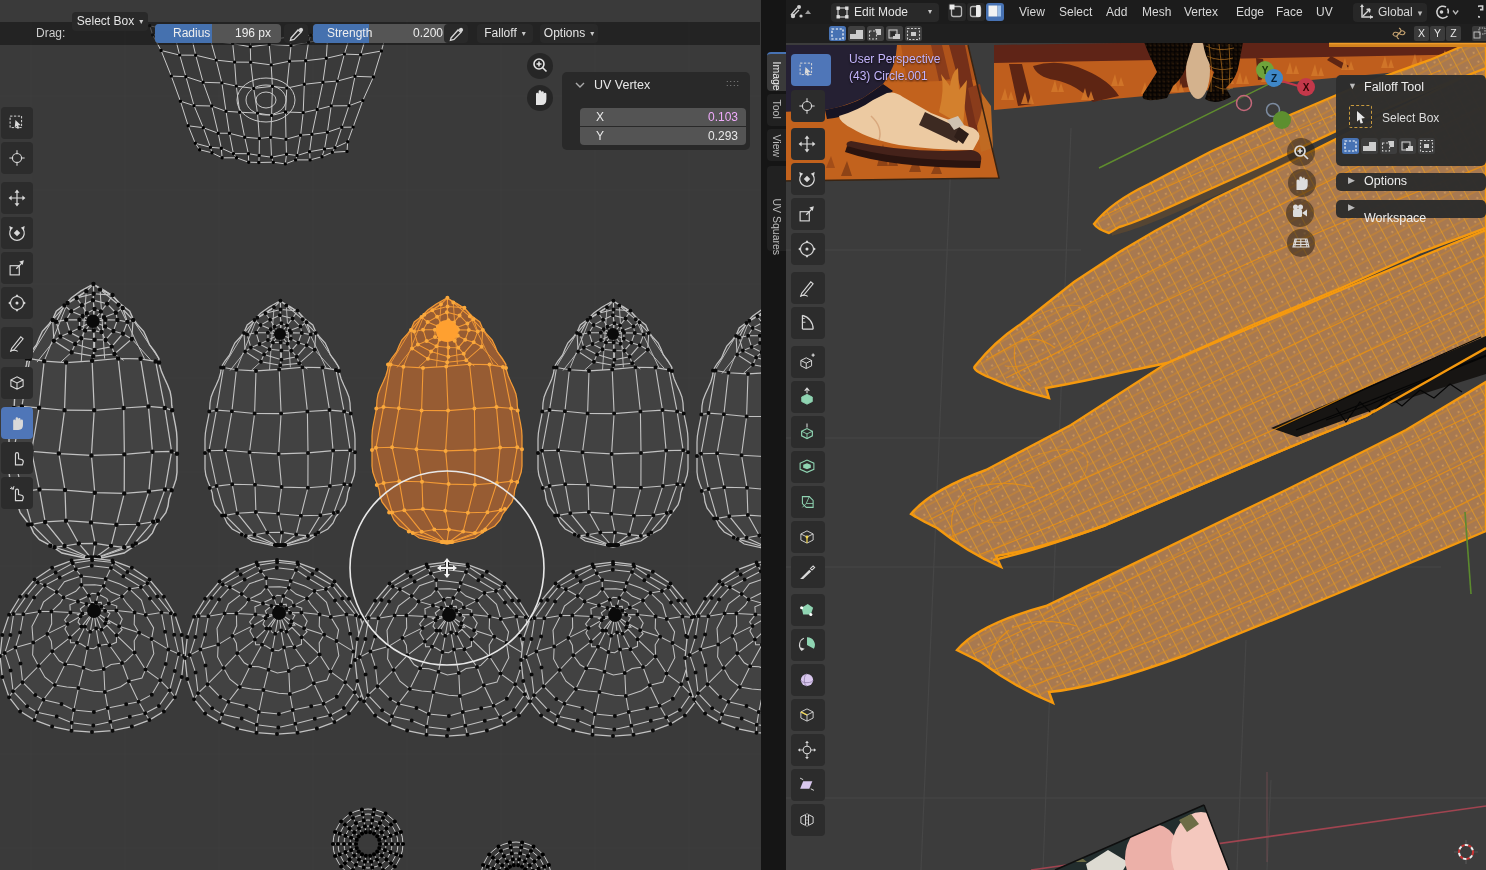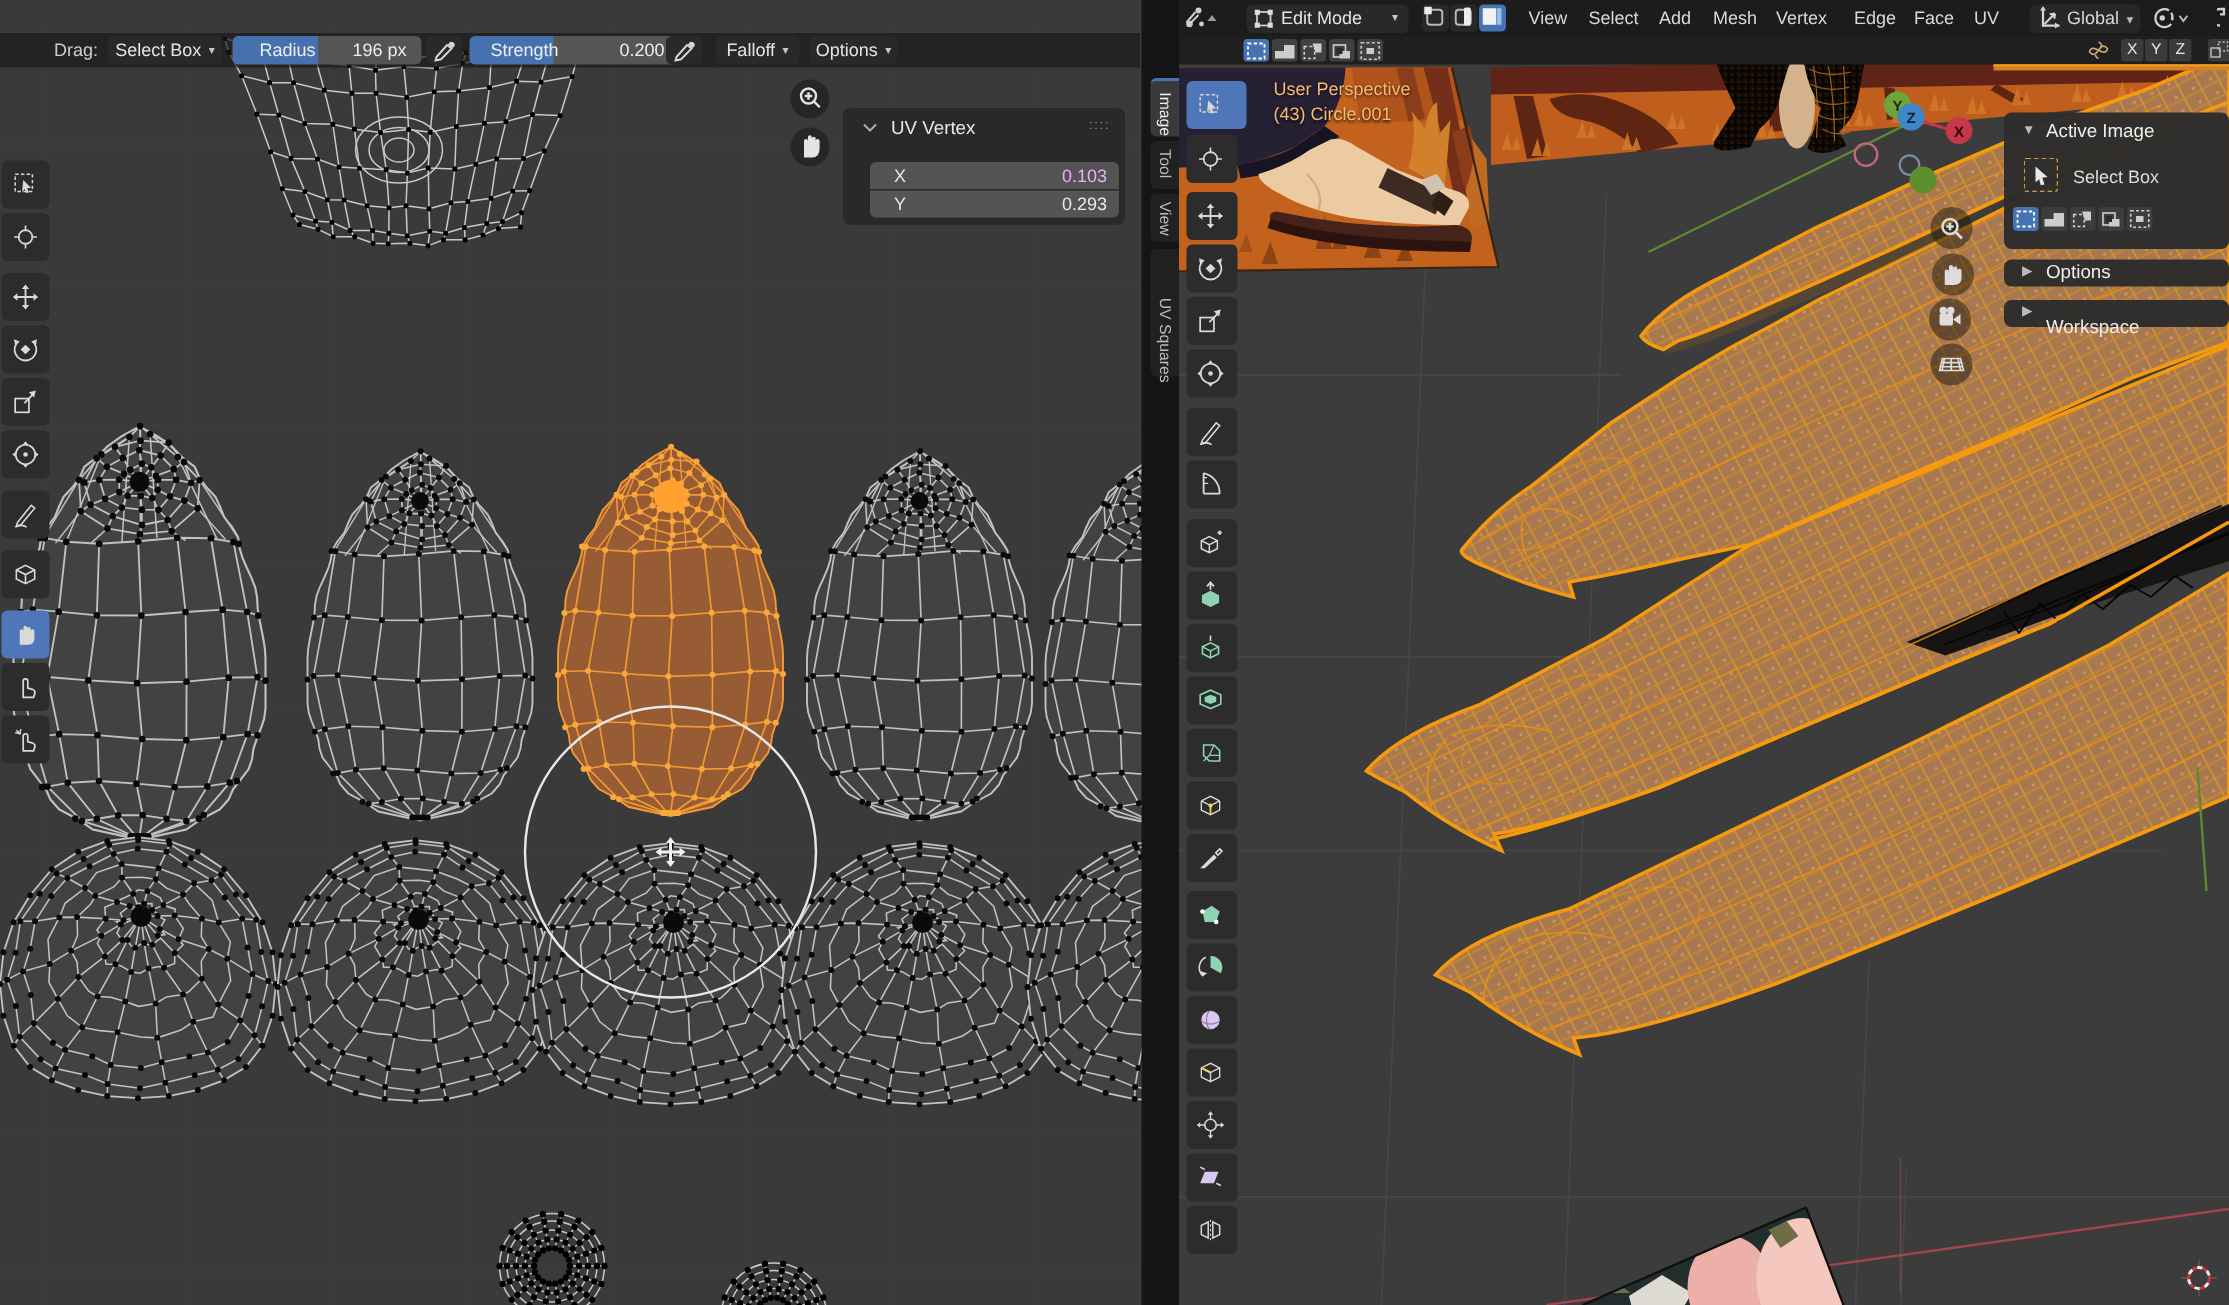--- a/index.html
+++ b/index.html
@@ -19,21 +19,21 @@
 .tabs{left:761px;top:0;width:25px;height:870px;background:#151515;z-index:5;}
 .vtab{position:absolute;left:6px;width:19px;background:#212121;color:#bdbdbd;font-size:10.5px;border-radius:4px 0 0 4px;}
 .vtab span{display:block;transform:rotate(90deg);white-space:nowrap;}
 .vtab.on{background:#3a3a3a;color:#efefef;}
 #v3d{left:781px;top:0;width:705px;height:870px;background:#3c3c3c;overflow:hidden;}
 #v3dhdr{left:0;top:0;width:705px;height:24px;background:#1c1c1c;}
 .menu{color:#d8d8d8;font-size:12px;line-height:24px;position:absolute;top:0;}
 .panel{position:absolute;background:rgba(44,44,44,0.97);border-radius:5px;color:#e8e8e8;font-size:12px;margin-top:28px;}
 .ph{font-size:12.5px;color:#eee;}
 svg{display:block;}
-.ovtext{color:#fdba74;font-size:12px;text-shadow:0 1px 2px rgba(0,0,0,0.8);}
+.ovtext{color:#c4b5fd;font-size:12px;text-shadow:0 1px 2px rgba(0,0,0,0.8);}
 </style></head>
 <body>
 <div id="uv" class="abs">
  <svg class="abs" style="left:0;top:0" width="781" height="870" viewBox="0 0 781 870">
   <defs>
    <g id="eggG">
           <path d="M0.0,-123.0 L10.8,-117.0 L19.2,-111.0 L24.9,-105.0 L32.8,-99.0 L35.4,-93.0 L39.6,-87.0 L45.2,-81.0 L48.0,-75.0 L50.4,-69.0 L55.1,-63.0 L58.7,-57.0 L59.4,-51.0 L61.2,-45.0 L63.8,-39.0 L66.6,-33.0 L68.9,-27.0 L70.0,-21.0 L70.3,-15.0 L71.2,-9.0 L72.4,-3.0 L73.6,3.0 L74.6,9.0 L75.0,15.0 L75.0,21.0 L75.0,27.0 L75.0,33.0 L75.0,39.0 L75.0,45.0 L74.2,51.0 L72.2,57.0 L69.8,63.0 L67.8,69.0 L67.0,75.0 L65.0,81.0 L60.4,87.0 L55.7,93.0 L53.1,99.0 L47.8,105.0 L36.5,111.0 L27.8,117.0 L0.0,123.0 L-0.0,123.0 L-27.8,117.0 L-36.5,111.0 L-47.8,105.0 L-53.1,99.0 L-55.7,93.0 L-60.4,87.0 L-65.0,81.0 L-67.0,75.0 L-67.8,69.0 L-69.8,63.0 L-72.2,57.0 L-74.2,51.0 L-75.0,45.0 L-75.0,39.0 L-75.0,33.0 L-75.0,27.0 L-75.0,21.0 L-75.0,15.0 L-74.6,9.0 L-73.6,3.0 L-72.4,-3.0 L-71.2,-9.0 L-70.3,-15.0 L-70.0,-21.0 L-68.9,-27.0 L-66.6,-33.0 L-63.8,-39.0 L-61.2,-45.0 L-59.4,-51.0 L-58.7,-57.0 L-55.1,-63.0 L-50.4,-69.0 L-48.0,-75.0 L-45.2,-81.0 L-39.6,-87.0 L-35.4,-93.0 L-32.8,-99.0 L-24.9,-105.0 L-19.2,-111.0 L-10.8,-117.0 L-0.0,-123.0 Z" fill="#424242" stroke="none"></path>
           <path d="M0.0,-123.0 L10.8,-117.0 L19.2,-111.0 L24.9,-105.0 L32.8,-99.0 L35.4,-93.0 L39.6,-87.0 L45.2,-81.0 L48.0,-75.0 L50.4,-69.0 L55.1,-63.0 L58.7,-57.0 L59.4,-51.0 L61.2,-45.0 L63.8,-39.0 L66.6,-33.0 L68.9,-27.0 L70.0,-21.0 L70.3,-15.0 L71.2,-9.0 L72.4,-3.0 L73.6,3.0 L74.6,9.0 L75.0,15.0 L75.0,21.0 L75.0,27.0 L75.0,33.0 L75.0,39.0 L75.0,45.0 L74.2,51.0 L72.2,57.0 L69.8,63.0 L67.8,69.0 L67.0,75.0 L65.0,81.0 L60.4,87.0 L55.7,93.0 L53.1,99.0 L47.8,105.0 L36.5,111.0 L27.8,117.0 L0.0,123.0 L-0.0,123.0 L-27.8,117.0 L-36.5,111.0 L-47.8,105.0 L-53.1,99.0 L-55.7,93.0 L-60.4,87.0 L-65.0,81.0 L-67.0,75.0 L-67.8,69.0 L-69.8,63.0 L-72.2,57.0 L-74.2,51.0 L-75.0,45.0 L-75.0,39.0 L-75.0,33.0 L-75.0,27.0 L-75.0,21.0 L-75.0,15.0 L-74.6,9.0 L-73.6,3.0 L-72.4,-3.0 L-71.2,-9.0 L-70.3,-15.0 L-70.0,-21.0 L-68.9,-27.0 L-66.6,-33.0 L-63.8,-39.0 L-61.2,-45.0 L-59.4,-51.0 L-58.7,-57.0 L-55.1,-63.0 L-50.4,-69.0 L-48.0,-75.0 L-45.2,-81.0 L-39.6,-87.0 L-35.4,-93.0 L-32.8,-99.0 L-24.9,-105.0 L-19.2,-111.0 L-10.8,-117.0 L-0.0,-123.0 Z" fill="none" stroke="#c2c2c2" stroke-width="1.26"></path>
           <path d="M-59.0,-56.6 L-56.4,-56.5 L-43.6,-54.3 L-24.0,-53.1 L-0.8,-54.6 L22.5,-56.7 L42.5,-56.4 L55.9,-54.1 L59.0,-53.1" fill="none" stroke="#c2c2c2" stroke-width="1.10"></path>
           <path d="M-70.7,-12.4 L-63.5,-13.9 L-48.1,-12.7 L-25.4,-10.5 L1.1,-10.4 L27.4,-12.5 L49.5,-13.9 L64.1,-12.6 L70.7,-10.4" fill="none" stroke="#c2c2c2" stroke-width="1.10"></path>
@@ -264,21 +264,21 @@
         <path d="M12.0,0.0h0 M18.0,0.0h0 M24.0,0.0h0 M30.0,0.0h0 M35.0,0.0h0 M11.3,4.1h0 M16.9,6.2h0 M22.6,8.2h0 M28.2,10.3h0 M32.9,12.0h0 M9.2,7.7h0 M13.8,11.6h0 M18.4,15.4h0 M23.0,19.3h0 M26.8,22.5h0 M6.0,10.4h0 M9.0,15.6h0 M12.0,20.8h0 M15.0,26.0h0 M17.5,30.3h0 M2.1,11.8h0 M3.1,17.7h0 M4.2,23.6h0 M5.2,29.5h0 M6.1,34.5h0 M-2.1,11.8h0 M-3.1,17.7h0 M-4.2,23.6h0 M-5.2,29.5h0 M-6.1,34.5h0 M-6.0,10.4h0 M-9.0,15.6h0 M-12.0,20.8h0 M-15.0,26.0h0 M-17.5,30.3h0 M-9.2,7.7h0 M-13.8,11.6h0 M-18.4,15.4h0 M-23.0,19.3h0 M-26.8,22.5h0 M-11.3,4.1h0 M-16.9,6.2h0 M-22.6,8.2h0 M-28.2,10.3h0 M-32.9,12.0h0 M-12.0,0.0h0 M-18.0,0.0h0 M-24.0,0.0h0 M-30.0,0.0h0 M-35.0,0.0h0 M-11.3,-4.1h0 M-16.9,-6.2h0 M-22.6,-8.2h0 M-28.2,-10.3h0 M-32.9,-12.0h0 M-9.2,-7.7h0 M-13.8,-11.6h0 M-18.4,-15.4h0 M-23.0,-19.3h0 M-26.8,-22.5h0 M-6.0,-10.4h0 M-9.0,-15.6h0 M-12.0,-20.8h0 M-15.0,-26.0h0 M-17.5,-30.3h0 M-2.1,-11.8h0 M-3.1,-17.7h0 M-4.2,-23.6h0 M-5.2,-29.5h0 M-6.1,-34.5h0 M2.1,-11.8h0 M3.1,-17.7h0 M4.2,-23.6h0 M5.2,-29.5h0 M6.1,-34.5h0 M6.0,-10.4h0 M9.0,-15.6h0 M12.0,-20.8h0 M15.0,-26.0h0 M17.5,-30.3h0 M9.2,-7.7h0 M13.8,-11.6h0 M18.4,-15.4h0 M23.0,-19.3h0 M26.8,-22.5h0 M11.3,-4.1h0 M16.9,-6.2h0 M22.6,-8.2h0 M28.2,-10.3h0 M32.9,-12.0h0" fill="none" stroke="#000" stroke-width="4.2" stroke-linecap="round"></path>
       </g>
   <circle cx="447" cy="568" r="97" fill="none" stroke="#e8e8e8" stroke-width="1.6"></circle>
   <g stroke="#f2f2f2" stroke-width="2" fill="none">
    <path d="M447,560 v16 M439,568 h16"></path>
    <path d="M447,558 l-3,4 h6z M447,578 l-3,-4 h6z M437,568 l4,-3 v6z M457,568 l-4,-3 v6z" fill="#f2f2f2" stroke="none"></path>
   </g>
  </svg>
  <div id="toolrow" class="abs"></div>
  <div class="abs lbl" style="left:36px;top:21px">Drag:</div>
- <div class="abs dd" style="left:72px;top:24px;width:76px">Select Box<span class="car">▾</span></div>
+ <div class="abs dd" style="left:72px;top:12px;width:76px">Select Box<span class="car">▾</span></div>
  <div class="abs slider" style="left:155px;top:24px;width:126px">
       <span class="sfill" style="width:57px"></span>
       <span class="abs" style="left:18px">Radius</span>
       <span class="abs" style="right:10px">196 px</span>
     </div>
  <div class="abs btnb" style="left:284px;top:24px">
       <svg width="24" height="19" viewBox="0 0 24 19">
         <path d="M7,14 L14,6 l3,2.4 L10,15.5 l-3.6,0.8z" fill="none" stroke="#d5d5d5" stroke-width="1.3"></path>
         <path d="M15.5,4.5 q1.6,-1.4 3,0 q1.4,1.4 0,2.8l-1,0.9 -2.9,-2.4z" fill="#d5d5d5"></path>
       </svg>
@@ -835,21 +835,21 @@
       <div class="tbtn" style="position:absolute;left:10px;top:804px;width:34px">
         <svg width="26" height="26" viewBox="-4 -4 34 34" style="position:absolute;left:3px;top:3px">
           <path d="M5,9 L11,6 L11,20 L5,17 Z" fill="none" stroke="#d9d9d9" stroke-width="1.3"></path>
           <path d="M15,6 L21,9 L21,17 L15,20 Z" fill="none" stroke="#d9d9d9" stroke-width="1.3"></path>
           <path d="M13,4 v18" stroke="#d9d9d9" stroke-width="1" stroke-dasharray="2,2"></path>
         </svg>
       </div>
     </div>
  <div class="panel" style="left:555px;top:47px;width:150px;height:91px">
       <span style="position:absolute;left:12px;top:6px;color:#bbb;font-size:9px">▼</span>
-      <span class="ph" style="position:absolute;left:28px;top:5px">Active Image</span>
+      <span class="ph" style="position:absolute;left:28px;top:5px">Falloff Tool</span>
       <div style="position:absolute;left:13px;top:30px;width:21px;height:21px;border:1.6px dashed #c79a3e;border-radius:2px">
         <svg width="21" height="21" viewBox="0 0 21 21">
           <path d="M7,5 L15,12 L11.5,12.5 L13,17 L10.5,17.5 L9.5,13.5 L7,15.5Z" fill="#e8e8e8"></path>
         </svg>
       </div>
       <span style="position:absolute;left:46px;top:36px;font-size:12px;color:#ddd">Select Box</span>
       <div style="position:absolute;left:6px;top:63px;width:17px;height:16px;background:#4772b3;border-radius:2.5px">
         <svg width="17" height="16" viewBox="0 0 17 16">
           <rect x="3" y="3" width="11" height="10" fill="none" stroke="#fff" stroke-width="1.2" stroke-dasharray="2.2,1.6"></rect>
         </svg>

